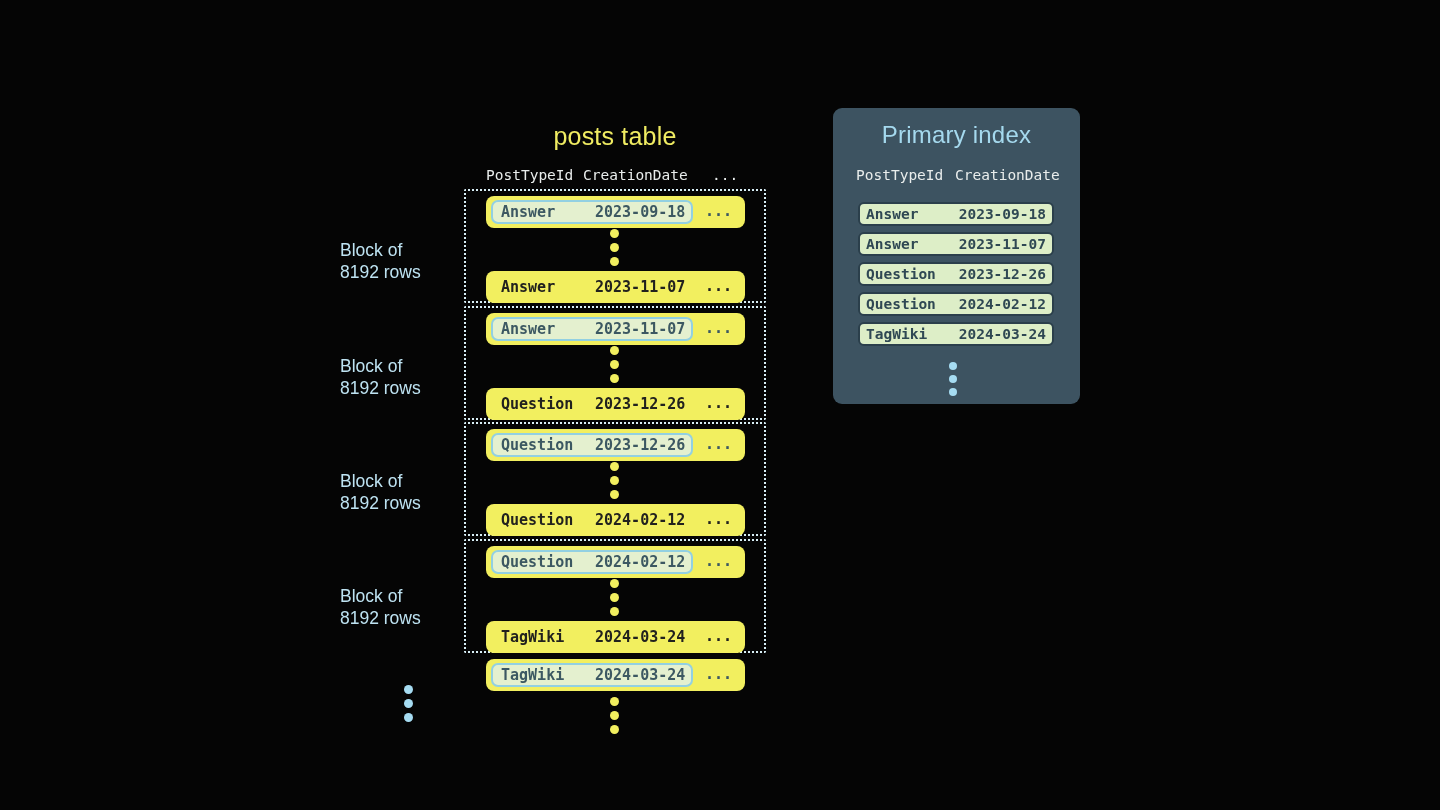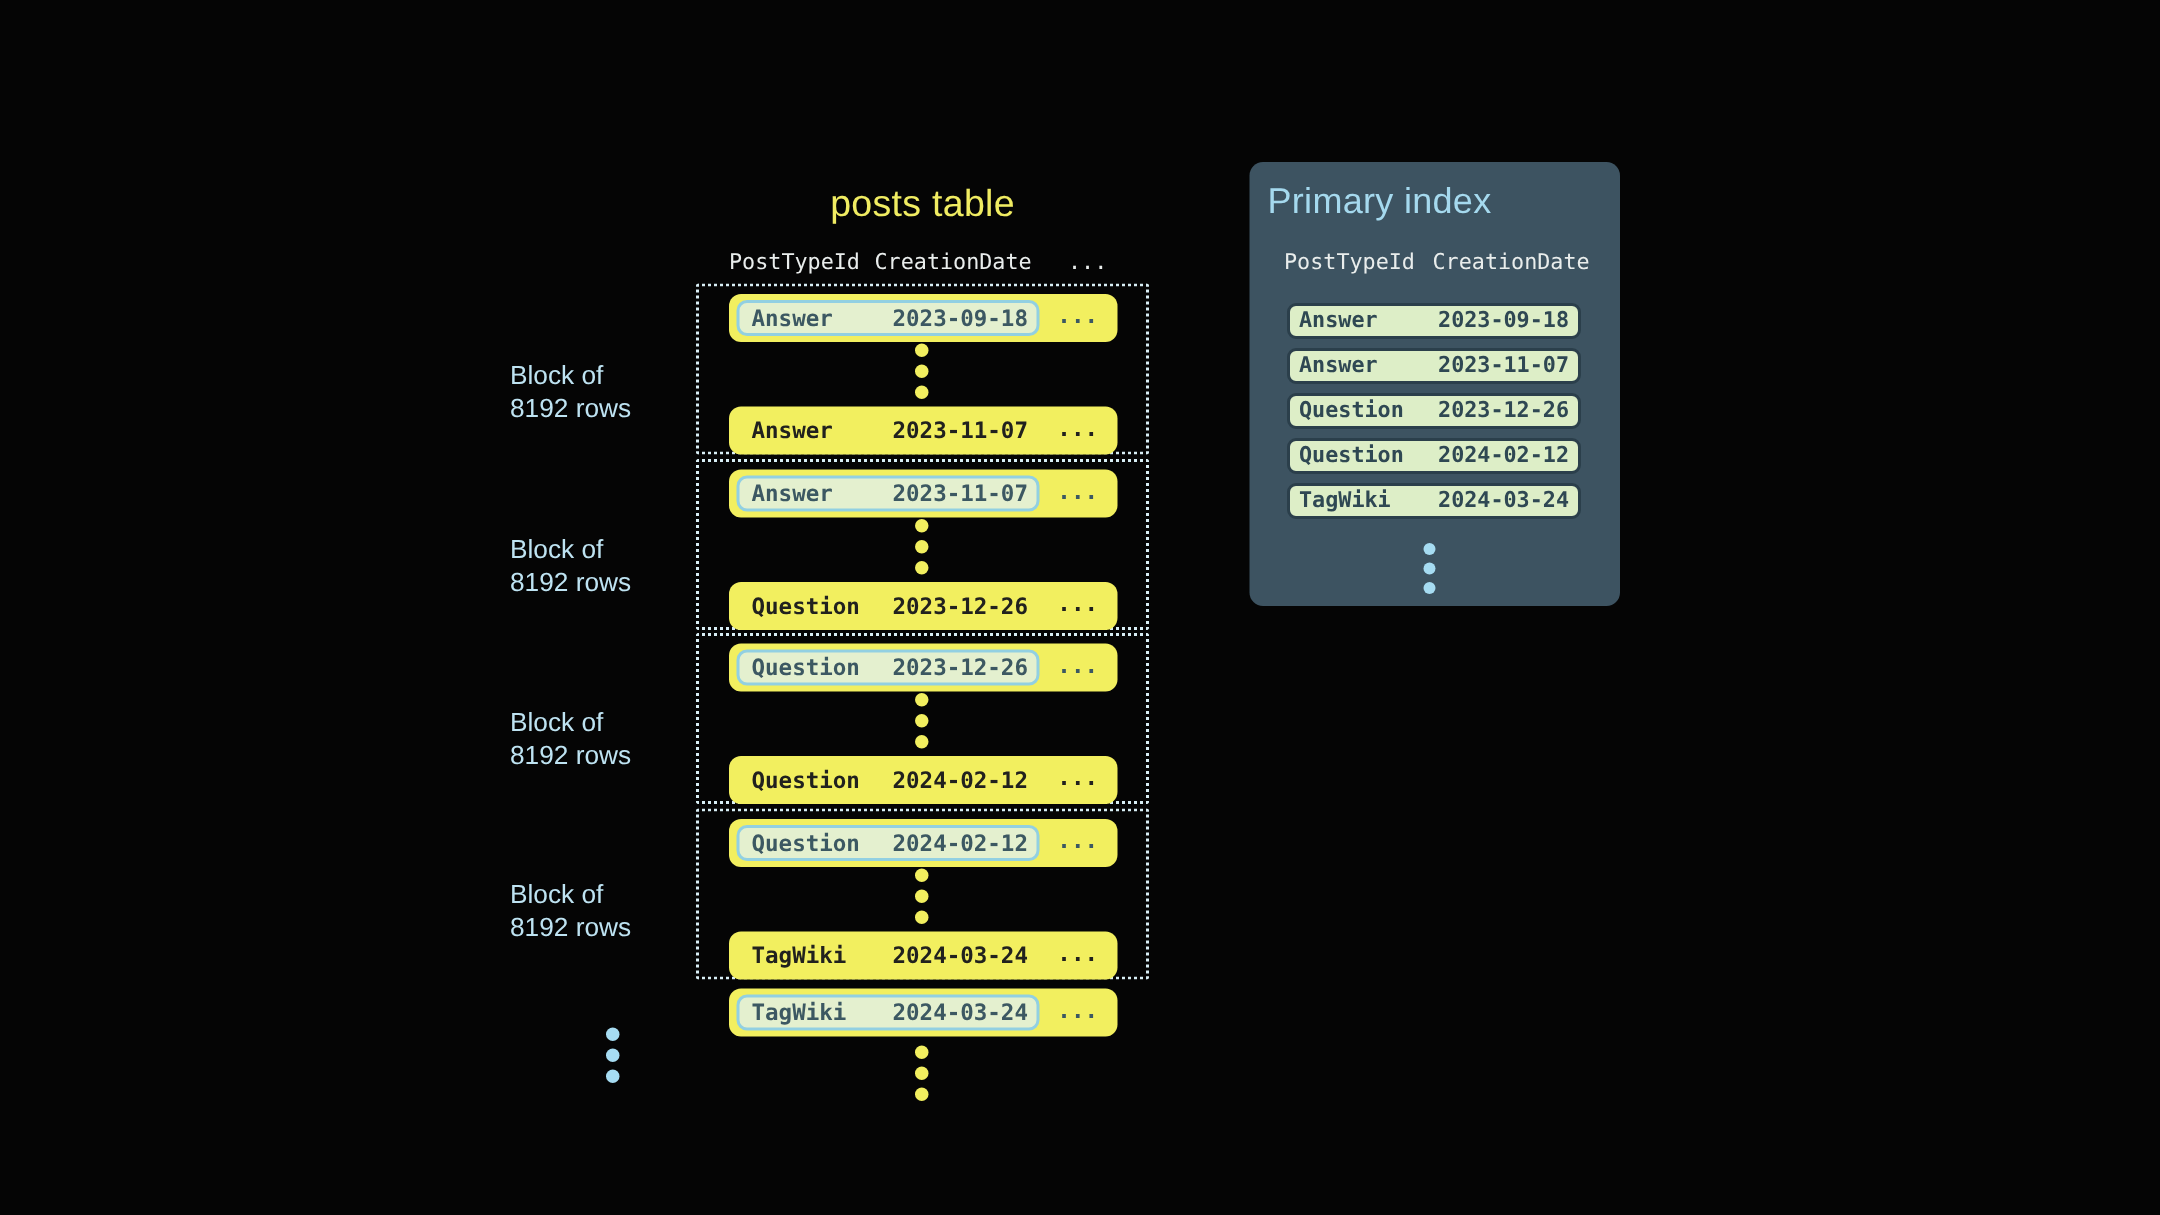--- a/index.html
+++ b/index.html
@@ -52,21 +52,21 @@
   .vdots{position:absolute;display:flex;flex-direction:column;gap:5px;}
   .vdots i{display:block;width:9px;height:9px;border-radius:50%;}
   .dots-yellow i{background:#F2EF5F;}
   .dots-blue i{background:#A6DCF2;}
   
   .panel{
     position:absolute;left:799px;top:108px;width:247px;height:296px;
     background:#3D5361;border-radius:9px;
   }
   .pi-title{
-    position:absolute;left:12px;top:13px;width:100%;
+    position:absolute;left:0;top:13px;width:100%;text-align:center;
     font-size:24px;font-weight:500;color:#A5D9EE;letter-spacing:.2px;
   }
   .pi-header{left:23px;top:59px;}
   .pi-header .hc1{width:99px;}
   .pi-row{
     position:absolute;left:25px;width:196px;height:24px;box-sizing:border-box;
     background:#DDEEC7;border:2px solid #2B3F4B;border-radius:6px;
     display:flex;align-items:center;justify-content:space-between;padding:0 6px;
     font-family:"DejaVu Sans Mono","Liberation Mono",monospace;
     font-size:14.5px;font-weight:700;color:#2F4853;white-space:pre;

